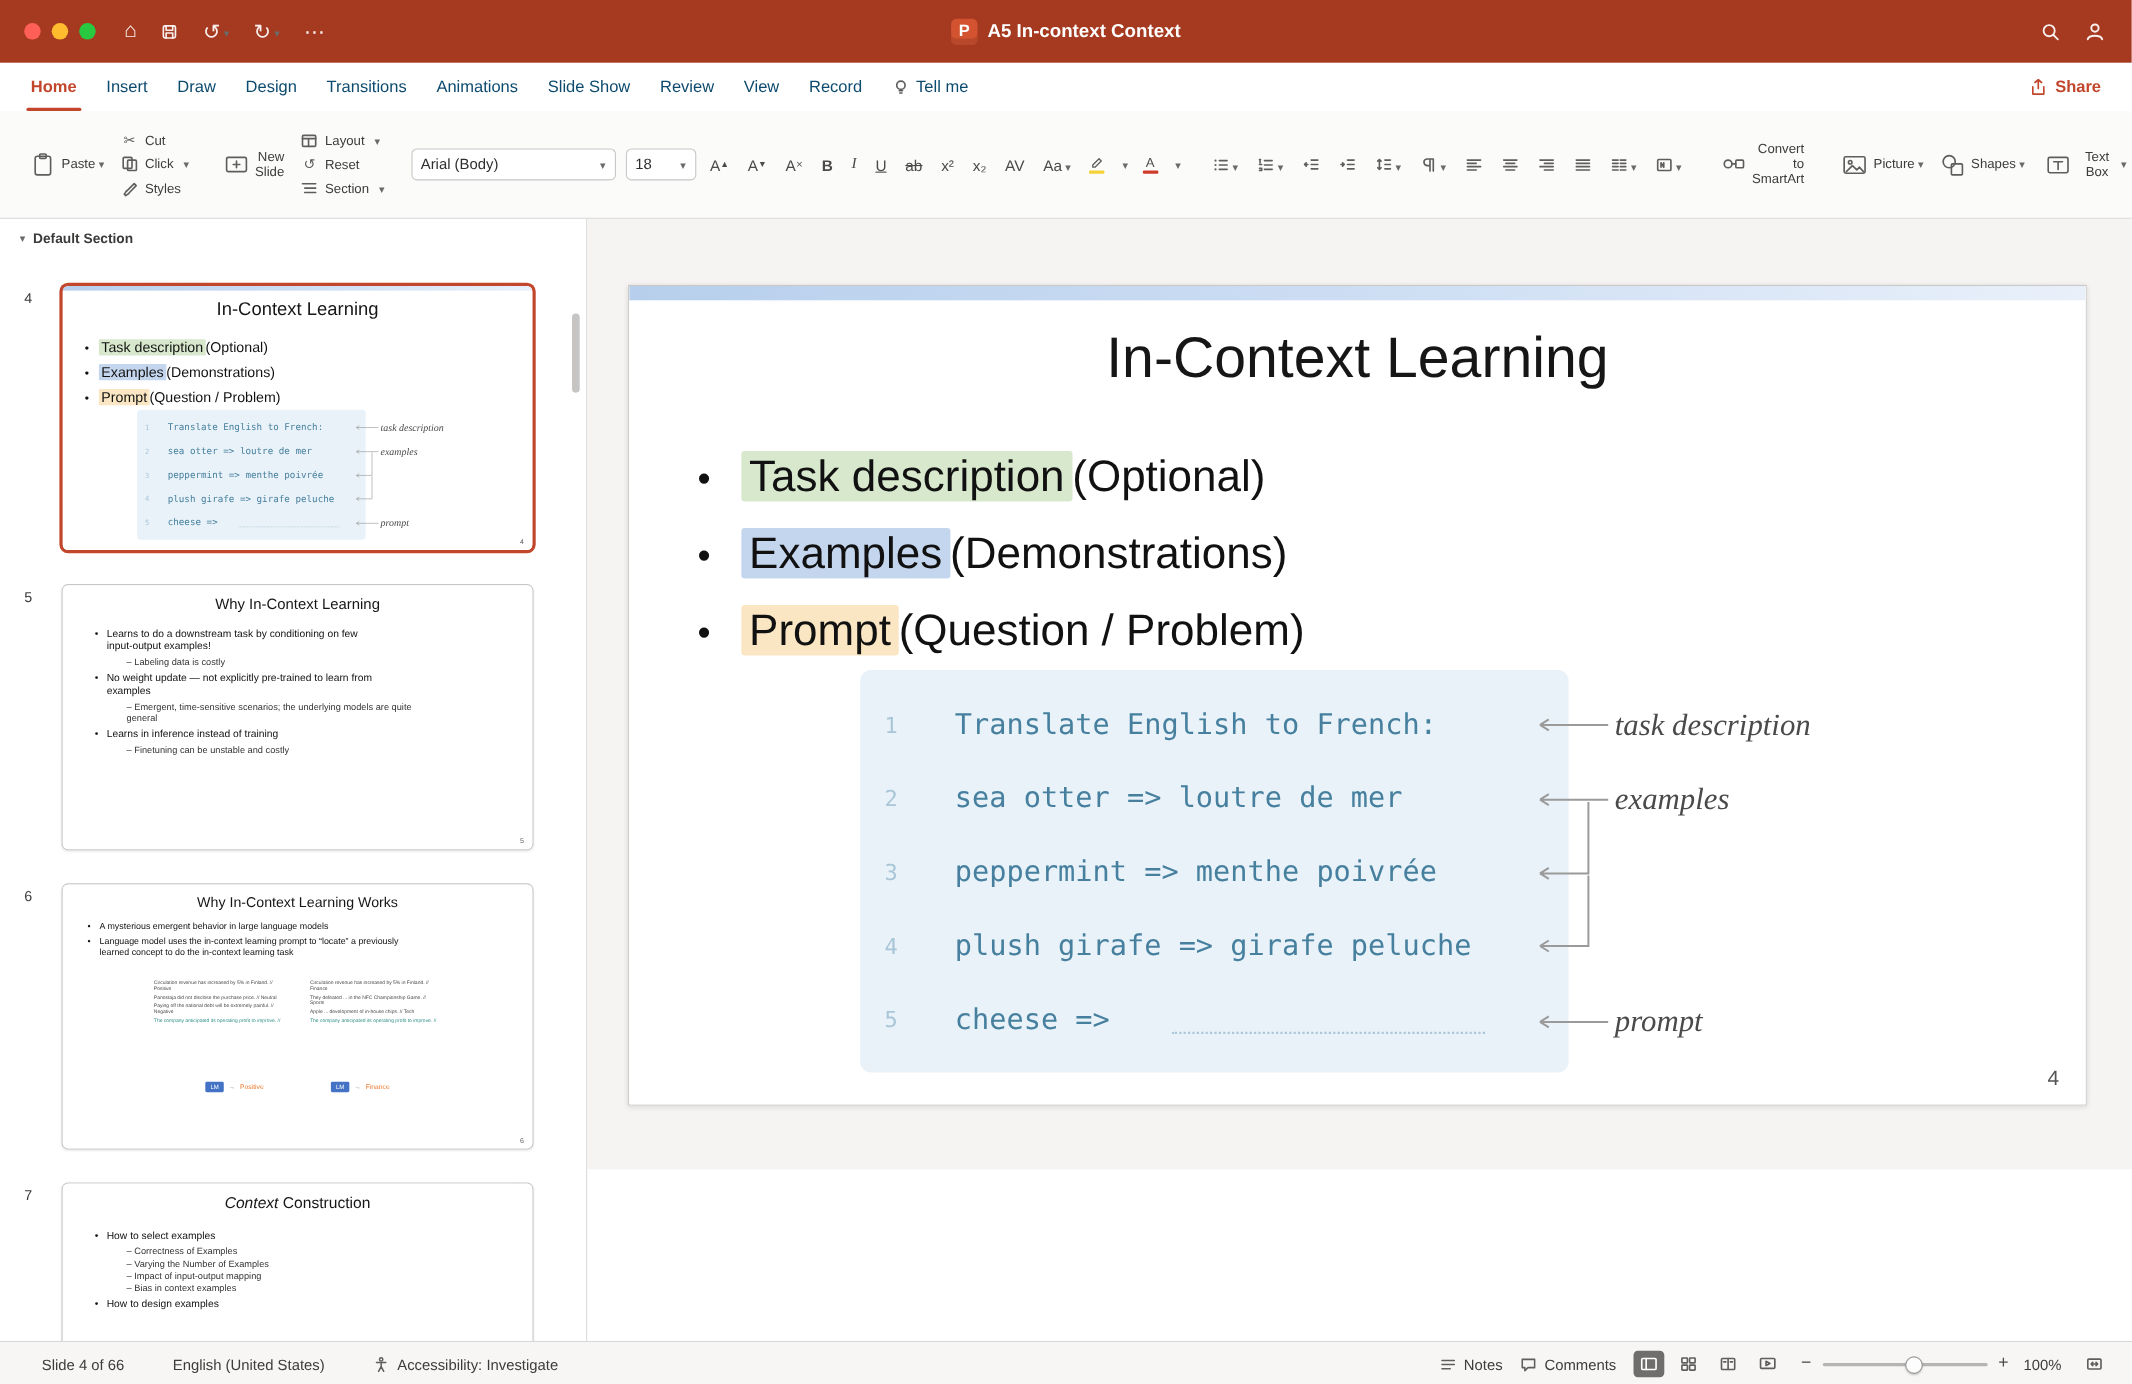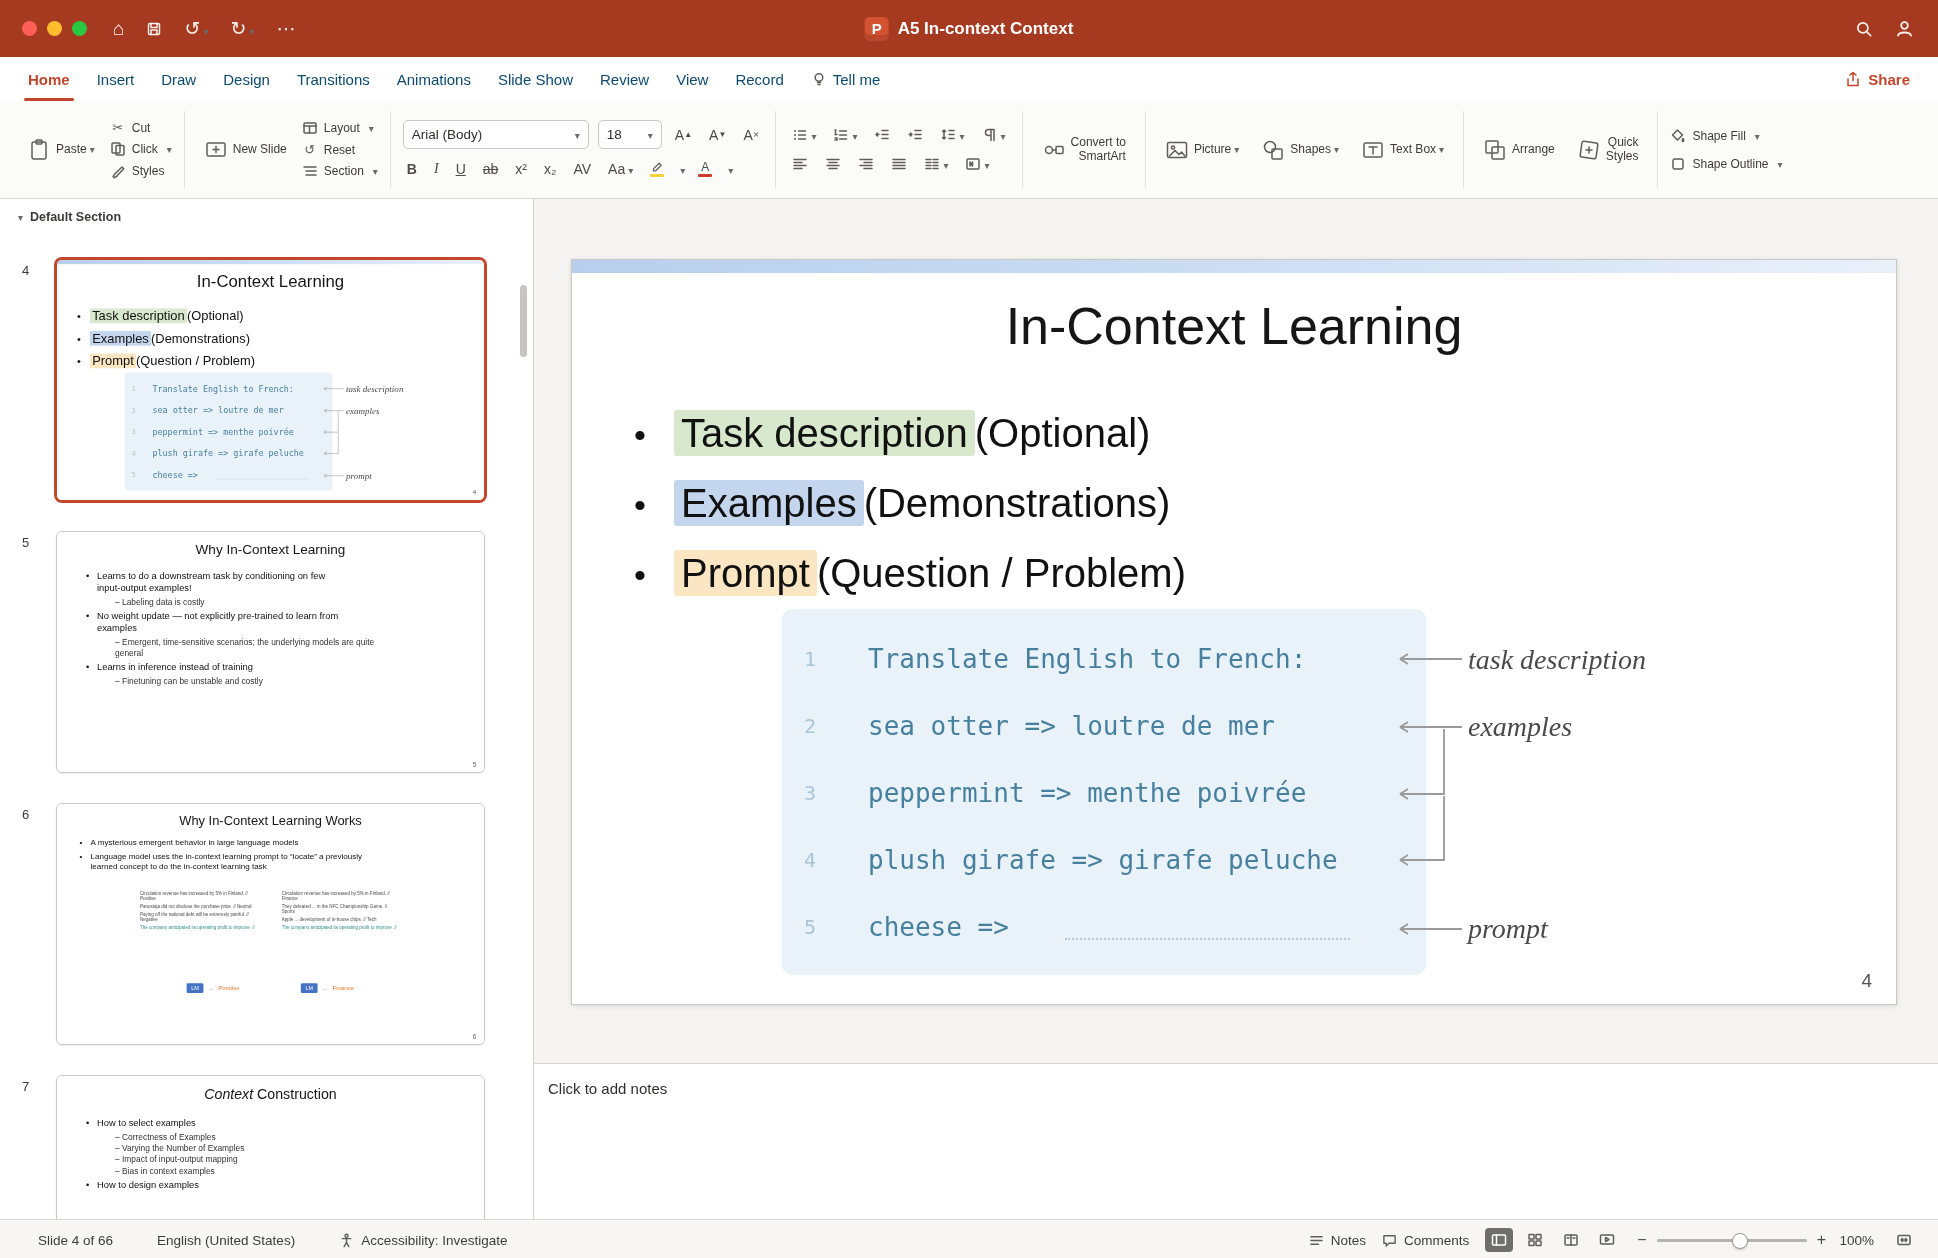--- a/index.html
+++ b/index.html
@@ -33,21 +33,21 @@
   
   .ribbon{height:97px;background:#fbfbfa;border-bottom:1px solid #d8d7d6;display:flex;align-items:stretch;padding:0 10px;}
   .rgroup{display:flex;align-items:center;gap:8px;padding:6px 10px;}
   .vdiv{width:1px;background:#e3e2e1;margin:10px 2px;}
   .bigbtn{display:flex;flex-direction:row;align-items:center;justify-content:center;gap:5px;padding:4px 7px;border-radius:5px;min-width:52px;cursor:default;}
   .blabel{font-size:12px;color:#3d3c3b;text-align:center;line-height:1.15;display:flex;align-items:center;}
   .blabel2{font-size:12px;color:#3d3c3b;text-align:right;line-height:1.15;}
   .scol{display:flex;flex-direction:column;justify-content:center;gap:6px;}
   .sbtn{display:flex;align-items:center;gap:6px;font-size:12px;color:#3d3c3b;cursor:default;}
   .sicon{font-size:13px;color:#5f5e5d;width:16px;text-align:center;}
-  .frows{display:flex;flex-direction:column;justify-content:space-between;gap:9px;}
+  .frows{display:flex;justify-content:space-between;gap:9px;}
   .frow{display:flex;align-items:center;gap:9px;}
   .selectbox{border:1px solid #c9c8c7;border-radius:5px;background:#fff;height:27px;display:flex;align-items:center;padding:0 8px;font-size:13.5px;color:#2f2e2d;gap:8px;}
   .fontname{width:168px;justify-content:space-between;}
   .fontsize{width:46px;justify-content:space-between;}
   .tbtn{font-size:14px;color:#4c4b4a;padding:2px 4px;border-radius:4px;display:flex;align-items:center;cursor:default;}
   .tbtn sup{font-size:8px;}
   .tbtn.b{font-weight:bold;} .tbtn.i{font-style:italic;font-family:"Liberation Serif",serif;} .tbtn.u{text-decoration:underline;} .tbtn.s{text-decoration:line-through;}
   .colorbar{display:inline-block;width:14px;height:3px;border-radius:1px;margin-top:1px;}
   .stack{display:flex;flex-direction:column;align-items:center;line-height:1;}
 
@@ -728,23 +728,20 @@
               <path d="M10 299H72M10 299l8-5M10 299l8 5"></path>
             </g>
           </svg>
           <div class="ann" style="top:384px">task description</div>
           <div class="ann" style="top:451px">examples</div>
           <div class="ann" style="top:653px">prompt</div>
           <div class="spage">4</div>
         </div>
       </div>
     </div>
-    <div class="notes-pane">
-      <span>Click to add notes</span>
-    </div>
   </section>
 </div>
 
 <footer class="statusbar">
   <div class="sb-left">
     <span>Slide 4 of 66</span>
     <span>English (United States)</span>
     <span class="sb-item">
       <svg class="ic" viewBox="0 0 16 16" style="width:15px;height:15px">
           <circle cx="8" cy="3" r="1.6"></circle>

